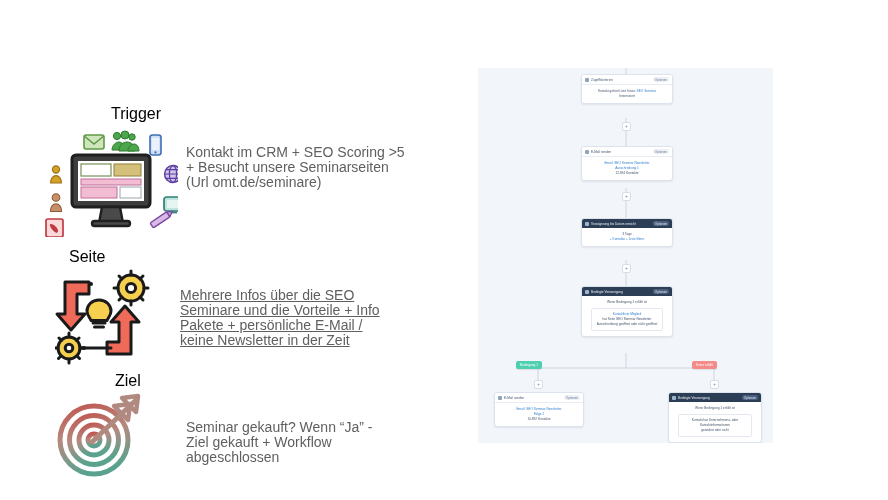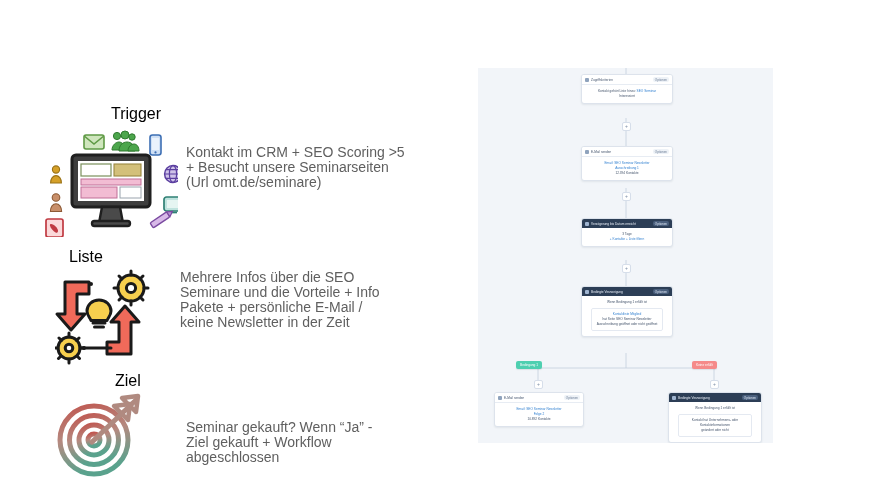--- a/index.html
+++ b/index.html
@@ -32,21 +32,21 @@
   
   #sec-trigger{left:60px;top:105px;}
   #sec-trigger .section-heading{left:8px;top:0;margin-left:43px;}
   #sec-trigger .icon-box{left:-22px;top:22px;width:140px;height:110px;}
   #sec-trigger .section-body{left:126px;top:40px;width:220px;}
 
   
   #sec-action{left:60px;top:248px;}
   #sec-action .section-heading{left:9px;top:0;}
   #sec-action .icon-box{left:-5px;top:20px;width:110px;height:100px;}
-  #sec-action .section-body{left:120px;top:22px;width:220px;}
+  #sec-action .section-body{left:120px;top:40px;width:220px;text-decoration:underline;}
 
   
   #sec-ziel{left:60px;top:372px;}
   #sec-ziel .section-heading{left:10px;top:0;margin-left:45px;}
   #sec-ziel .icon-box{left:-8px;top:20px;width:110px;height:88px;}
   #sec-ziel .section-body{left:126px;top:48px;width:225px;}
 
   
   .wf-panel{
     position:absolute;left:478px;top:68px;
@@ -192,21 +192,21 @@
         </g>
       </svg>
     </div>
 
     <div class="section-body">Kontakt im CRM + SEO Scoring &gt;5
 + Besucht unsere Seminarseiten
 (Url omt.de/seminare)</div>
   </div>
 
   <div class="section" id="sec-action">
-    <div class="section-heading">Liste</div>
+    <div class="section-heading">Seite</div>
 
     <div class="icon-box">
       <svg viewBox="0 0 110 100" width="110" height="100">
 
         <path d="M34 14 H10 V46 H2 L16 62 L30 46 H22 V26 H34 Z" fill="#f06a5a" stroke="#1a1a1a" stroke-width="3" stroke-linejoin="round"></path>
 
         <path d="M76 86 H100 V54 H108 L94 38 L80 54 H88 V74 H76 Z" transform="translate(-24,0)" fill="#f06a5a" stroke="#1a1a1a" stroke-width="3" stroke-linejoin="round"></path>
 
         <path d="M20 80 H56" stroke="#1a1a1a" stroke-width="3" fill="none" stroke-linecap="round"></path>
 

